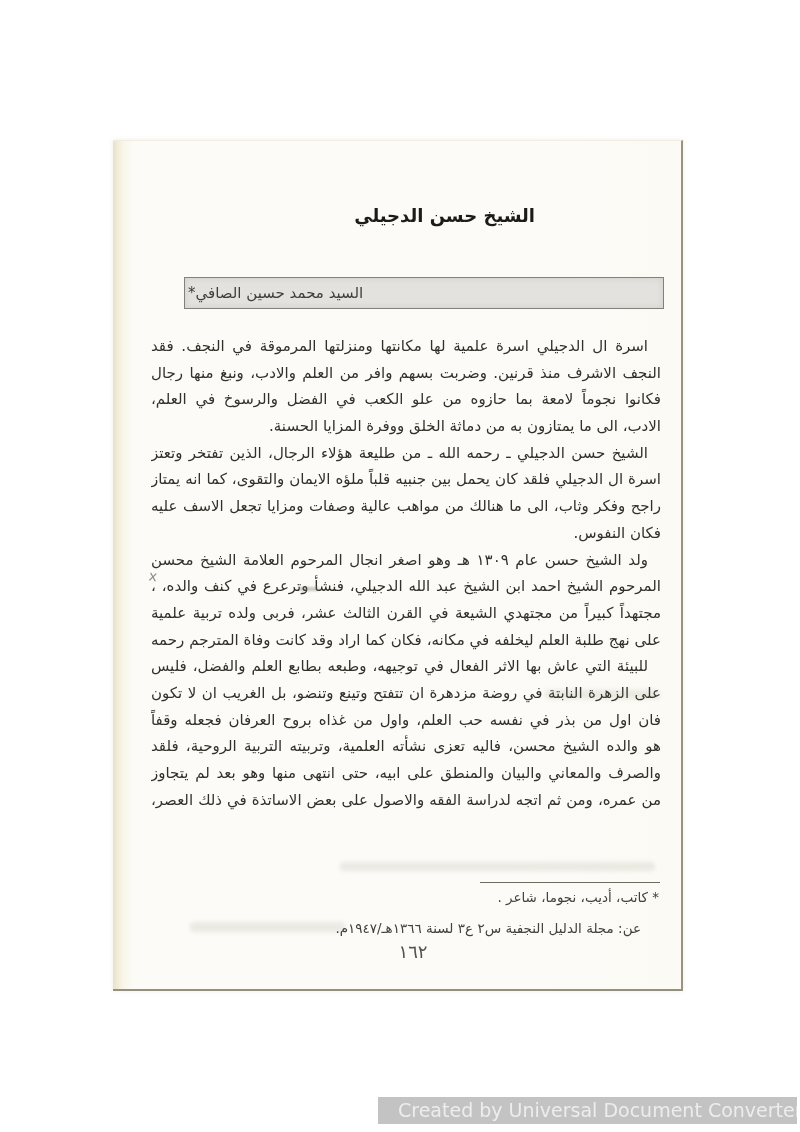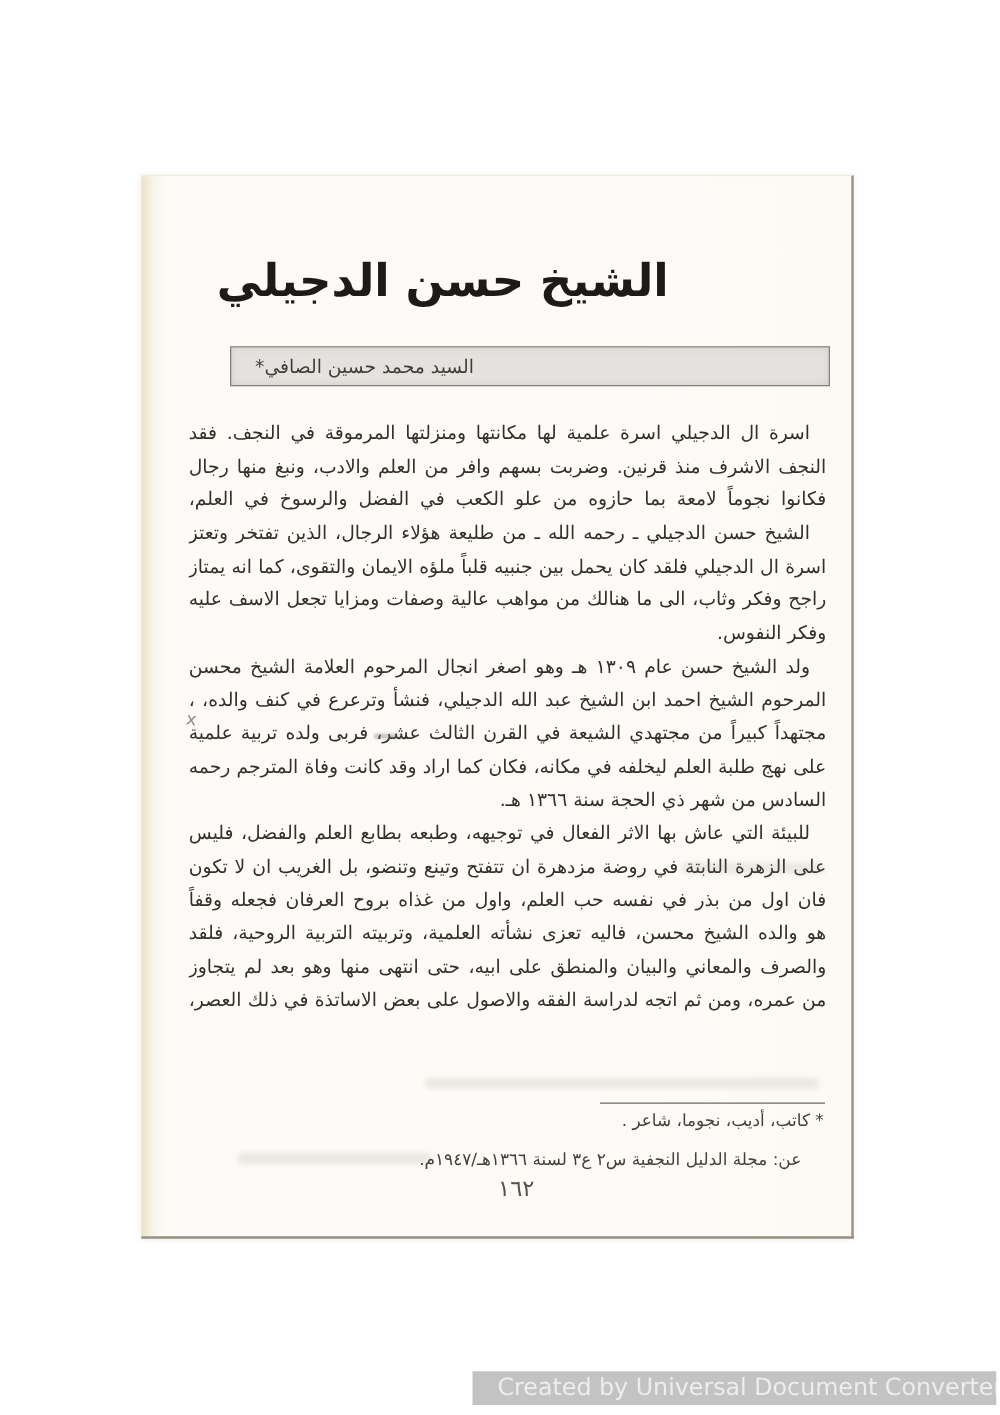--- a/index.html
+++ b/index.html
@@ -10,32 +10,32 @@
   .page{
     position:absolute;left:113px;top:140px;width:568px;height:848px;
     background:linear-gradient(to right,#e9e2c8 0px,#f2edd8 5px,#f9f7ec 11px,#fcfbf7 22px,#fcfbf7 70%,#fbfaf5 100%);
     border-right:2px solid #9a9384;
     border-bottom:2px solid #958f80;
     border-top:1px solid #f0eee4;
     box-shadow:0 0 4px rgba(180,175,160,0.25);
   }
   .title{
     position:absolute;right:146px;top:64px;margin:0;
-    direction:rtl;font-size:36px;font-weight:bold;color:#1c1b18;
+    direction:rtl;font-size:18px;font-weight:bold;color:#1c1b18;
     letter-spacing:0.5px;white-space:nowrap;
     font-family:"DejaVu Sans",sans-serif;
   }
   .byline-box{
     position:absolute;left:71px;top:136px;width:478px;height:30px;
     background:#e3e2de;border:1px solid #84817b;
     box-shadow:inset 0 0 6px rgba(120,118,112,0.18);
   }
   .byline-box span{
     display:block;direction:rtl;text-align:left;
-    padding-left:19px;line-height:30px;font-size:15px;color:#413e38;
+    padding-left:3px;line-height:30px;font-size:15px;color:#413e38;
     white-space:nowrap;
   }
   .body-text{
     position:absolute;left:38px;right:20px;top:192px;color:#33302a;
   }
   .ln{
     height:26.7px;line-height:26.7px;font-size:15px;direction:rtl;
     text-align:justify;text-align-last:justify;overflow:hidden;
   }
   .ln.end{text-align-last:right;}
@@ -87,31 +87,31 @@
   <h1 class="title">الشيخ حسن الدجيلي</h1>
 
   <div class="byline-box">
     <span>السيد محمد حسين الصافي*</span>
   </div>
 
   <div class="body-text">
     <div class="ln ind">اسرة ال الدجيلي اسرة علمية لها مكانتها ومنزلتها المرموقة في النجف. فقد استوطنت</div>
     <div class="ln">النجف الاشرف منذ قرنين. وضربت بسهم وافر من العلم والادب، ونبغ منها رجال كثيرون،</div>
     <div class="ln">فكانوا نجوماً لامعة بما حازوه من علو الكعب في الفضل والرسوخ في العلم، والتحليق في سماء</div>
+    <div class="ln end">الادب، الى ما يمتازون به من دماثة الخلق ووفرة المزايا الحسنة.</div>
 
     <div class="ln ind">الشيخ حسن الدجيلي ـ رحمه الله ـ من طليعة هؤلاء الرجال، الذين تفتخر وتعتز بهم</div>
     <div class="ln">اسرة ال الدجيلي فلقد كان يحمل بين جنبيه قلباً ملؤه الايمان والتقوى، كما انه يمتاز بعقل</div>
     <div class="ln">راجح وفكر وثاب، الى ما هنالك من مواهب عالية وصفات ومزايا تجعل الاسف عليه يحز في</div>
-    <div class="ln end">وفكر النفوس.</div>
+    <div class="ln end">فكان النفوس.</div>
 
     <div class="ln ind">ولد الشيخ حسن عام ١٣٠٩ هـ وهو اصغر انجال المرحوم العلامة الشيخ محسن ابن</div>
     <div class="ln">المرحوم الشيخ احمد ابن الشيخ عبد الله الدجيلي، فنشأ وترعرع في كنف والده، ، وكان والده</div>
     <div class="ln">مجتهداً كبيراً من مجتهدي الشيعة في القرن الثالث عشر، فربى ولده تربية علمية ادبية، وسيره</div>
     <div class="ln">على نهج طلبة العلم ليخلفه في مكانه، فكان كما اراد وقد كانت وفاة المترجم رحمه الله في</div>
-    <div class="ln end">السادس من شهر ذي الحجة سنة ١٣٦٦ هـ.</div>
 
 
     <div class="ln ind">للبيئة التي عاش بها الاثر الفعال في توجيهه، وطبعه بطابع العلم والفضل، فليس غريباً</div>
     <div class="ln">على الزهرة النابتة في روضة مزدهرة ان تتفتح وتينع وتنضو، بل الغريب ان لا تكون كذلك،</div>
     <div class="ln">فان اول من بذر في نفسه حب العلم، واول من غذاه بروح العرفان فجعله وقفاً على حضيرته</div>
     <div class="ln">هو والده الشيخ محسن، فاليه تعزى نشأته العلمية، وتربيته التربية الروحية، فلقد درس النحو</div>
     <div class="ln">والصرف والمعاني والبيان والمنطق على ابيه، حتى انتهى منها وهو بعد لم يتجاوز الثامنة عشرة</div>
     <div class="ln">من عمره، ومن ثم اتجه لدراسة الفقه والاصول على بعض الاساتذة في ذلك العصر، وبعد ان</div>
   </div>
 

